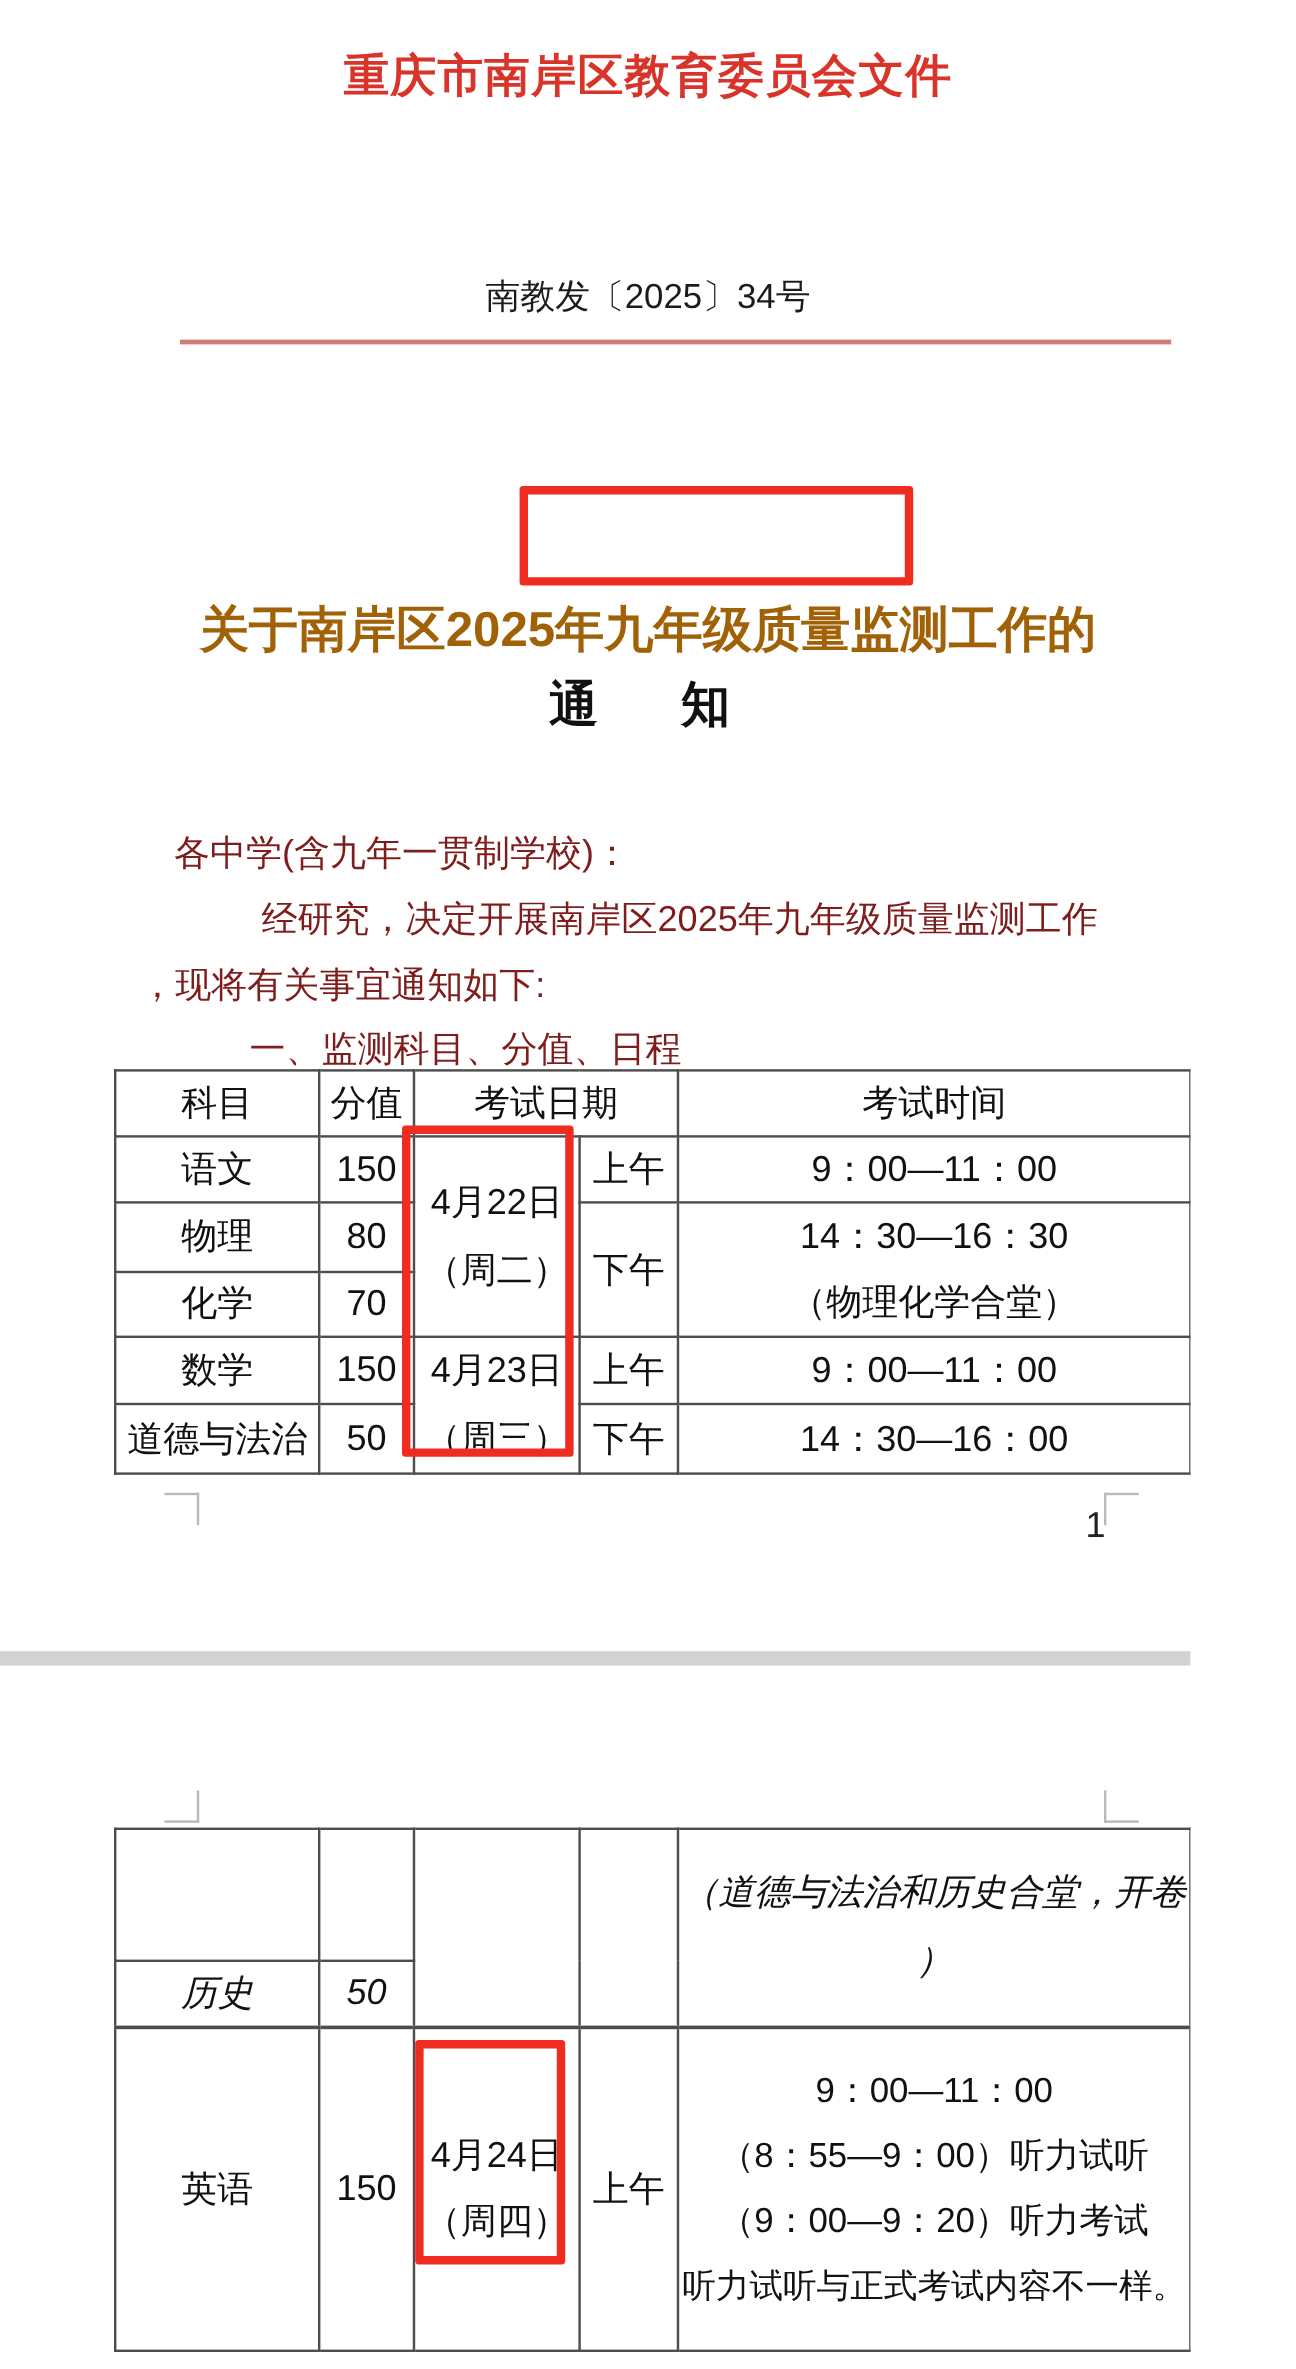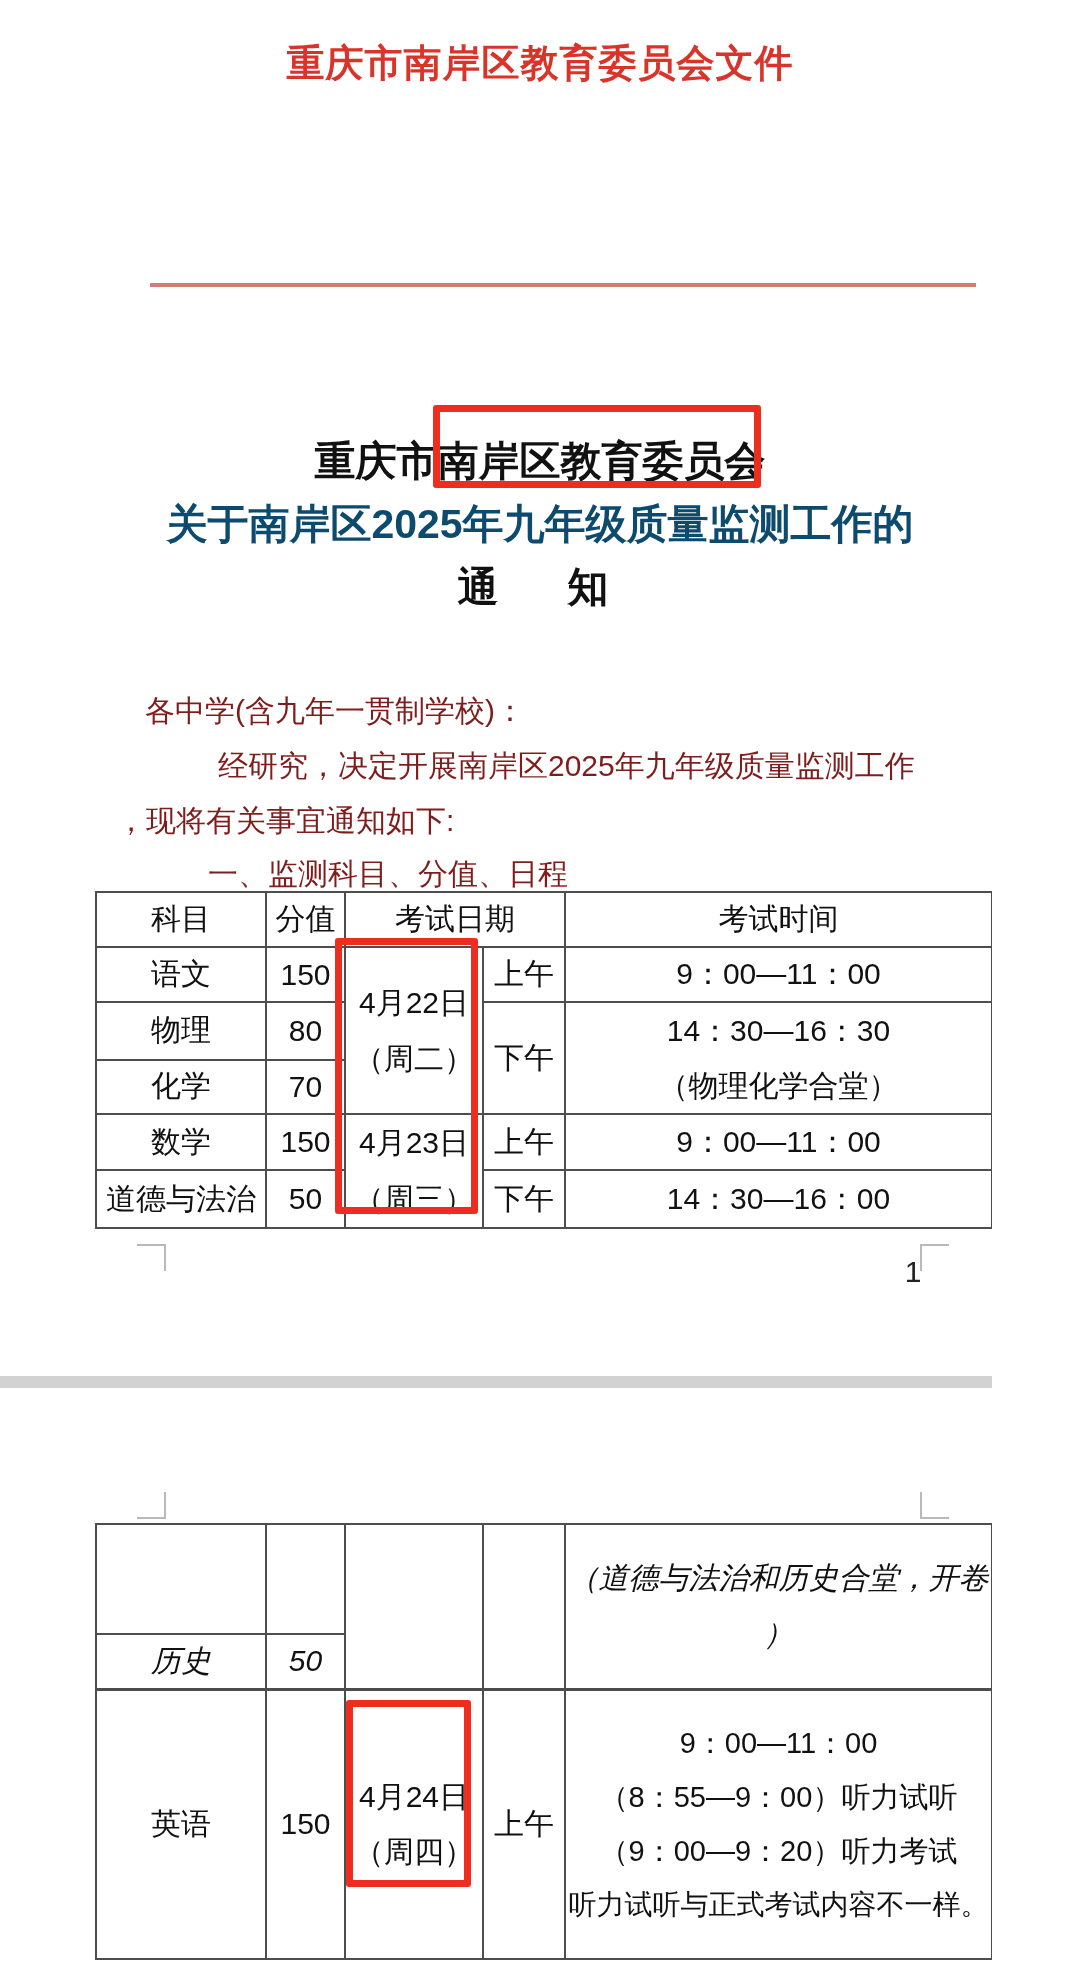--- a/index.html
+++ b/index.html
@@ -8,21 +8,21 @@
     font-family:"Liberation Sans", sans-serif; color:#161616; overflow:hidden;
   }
   .abs { position:absolute; }
   .center { left:0; width:1080px; text-align:center; }
 
   .red-header { top:38px; font-size:38px; font-weight:bold; color:#d9342a; letter-spacing:1px; }
   .doc-number { top:228px; font-size:29px; color:#1b1b1b; }
   .red-rule { left:150px; top:283px; width:826px; height:4px; background:#cf7e78; }
 
   .title1 { top:434px; font-size:41px; font-weight:bold; color:#111; }
-  .title2 { top:497px; font-size:41px; font-weight:bold; color:#0c4a6e; }
+  .title2 { top:497px; font-size:41px; font-weight:bold; color:#a16207; }
   .title3 { top:560px; font-size:41px; font-weight:bold; color:#111; letter-spacing:14px; }
 
   .body-line { font-size:30px; color:#7f1d1d; white-space:nowrap; }
   .salutation { left:145px; top:691px; }
   .para1 { left:218px; top:746px; }
   .para2 { left:116px; top:801px; }
   .section { left:208px; top:854px; }
 
   table.tbl { position:absolute; border-collapse:collapse; table-layout:fixed; }
   .tbl td { border:2px solid #4d4d4d; text-align:center; vertical-align:middle;
@@ -49,23 +49,23 @@
 
   .page-num { left:898px; top:1255px; width:30px; text-align:center; font-size:30px; color:#222; }
   .page-sep { left:0; top:1376px; width:1080px; height:12px; background:#d2d2d2; }
 </style>
 </head>
 <body>
 
 <div class="canvas">
 
   <div class="abs center red-header">重庆市南岸区教育委员会文件</div>
+  <div class="abs center doc-number">南教发〔2025〕34号</div>
   <div class="abs red-rule"></div>
 
-  <div class="abs center title1">重庆市南岸区教育委员会</div>
   <div class="abs center title2">关于南岸区2025年九年级质量监测工作的</div>
   <div class="abs center title3">通　知</div>
   <div class="anno anno-title"></div>
 
   <div class="abs body-line salutation">各中学(含九年一贯制学校)：</div>
   <div class="abs body-line para1">经研究，决定开展南岸区2025年九年级质量监测工作</div>
   <div class="abs body-line para2">，现将有关事宜通知如下:</div>
   <div class="abs body-line section">一、监测科目、分值、日程</div>
 
   <table class="tbl tbl1">

